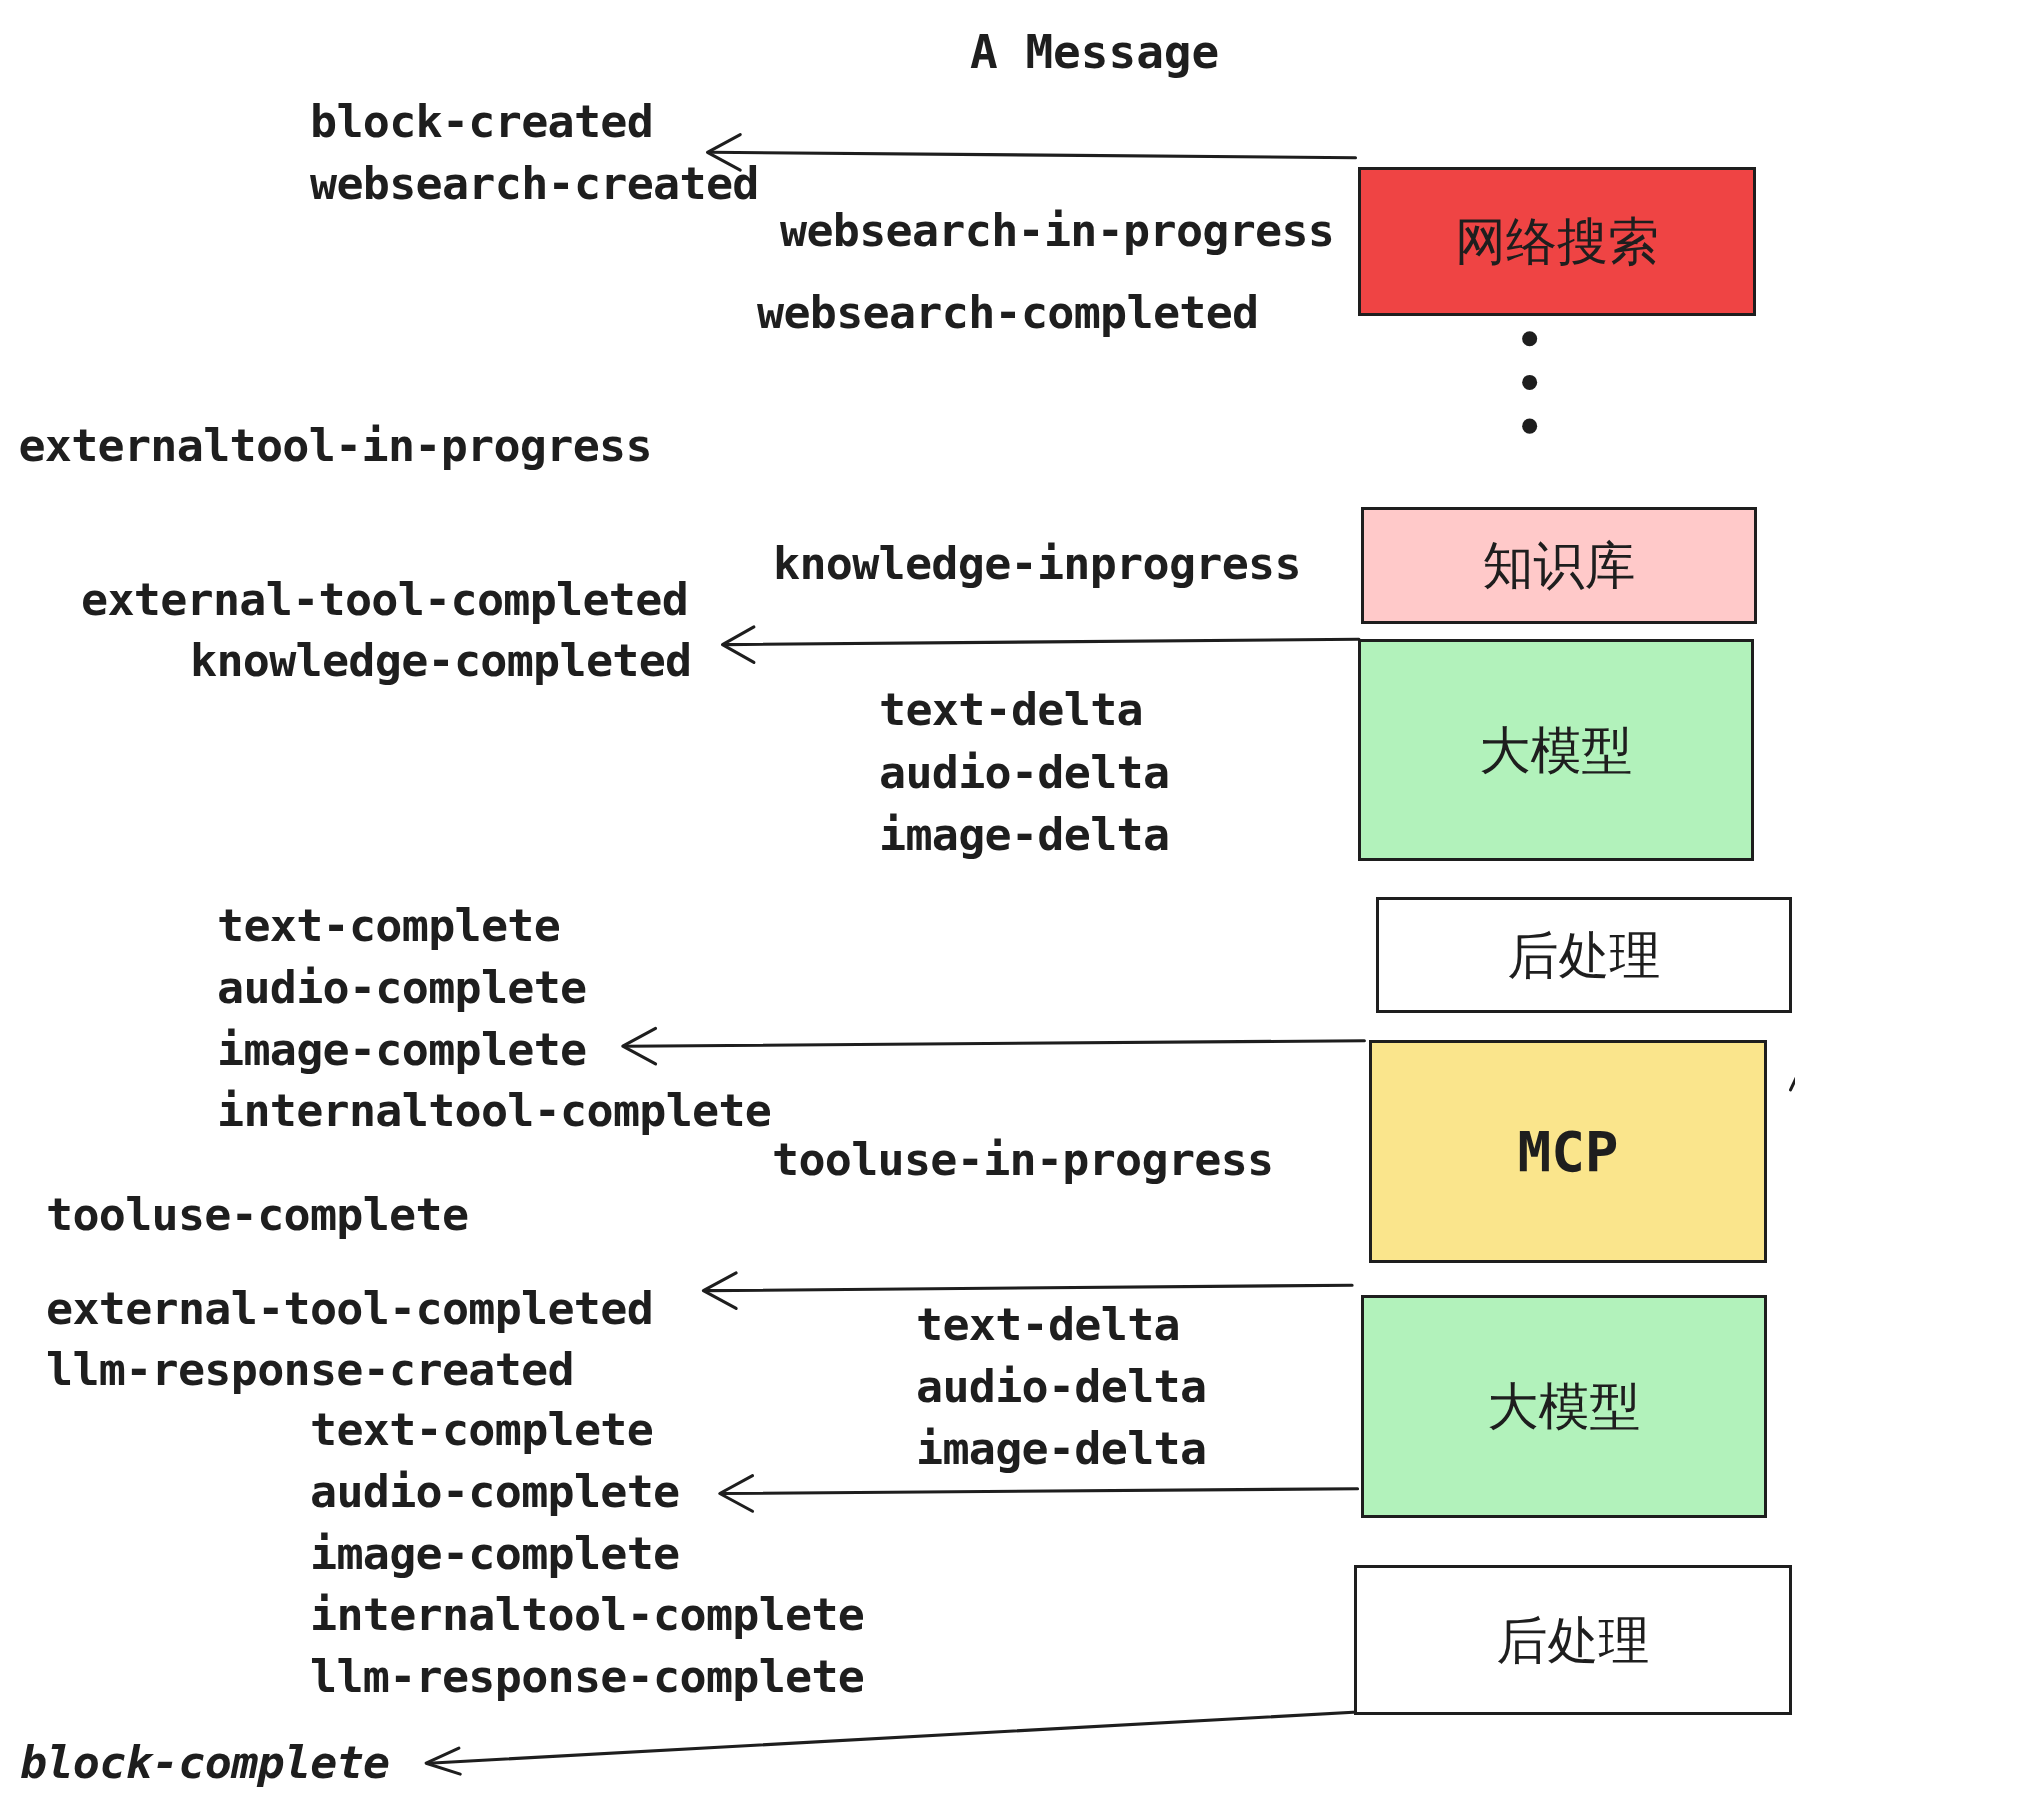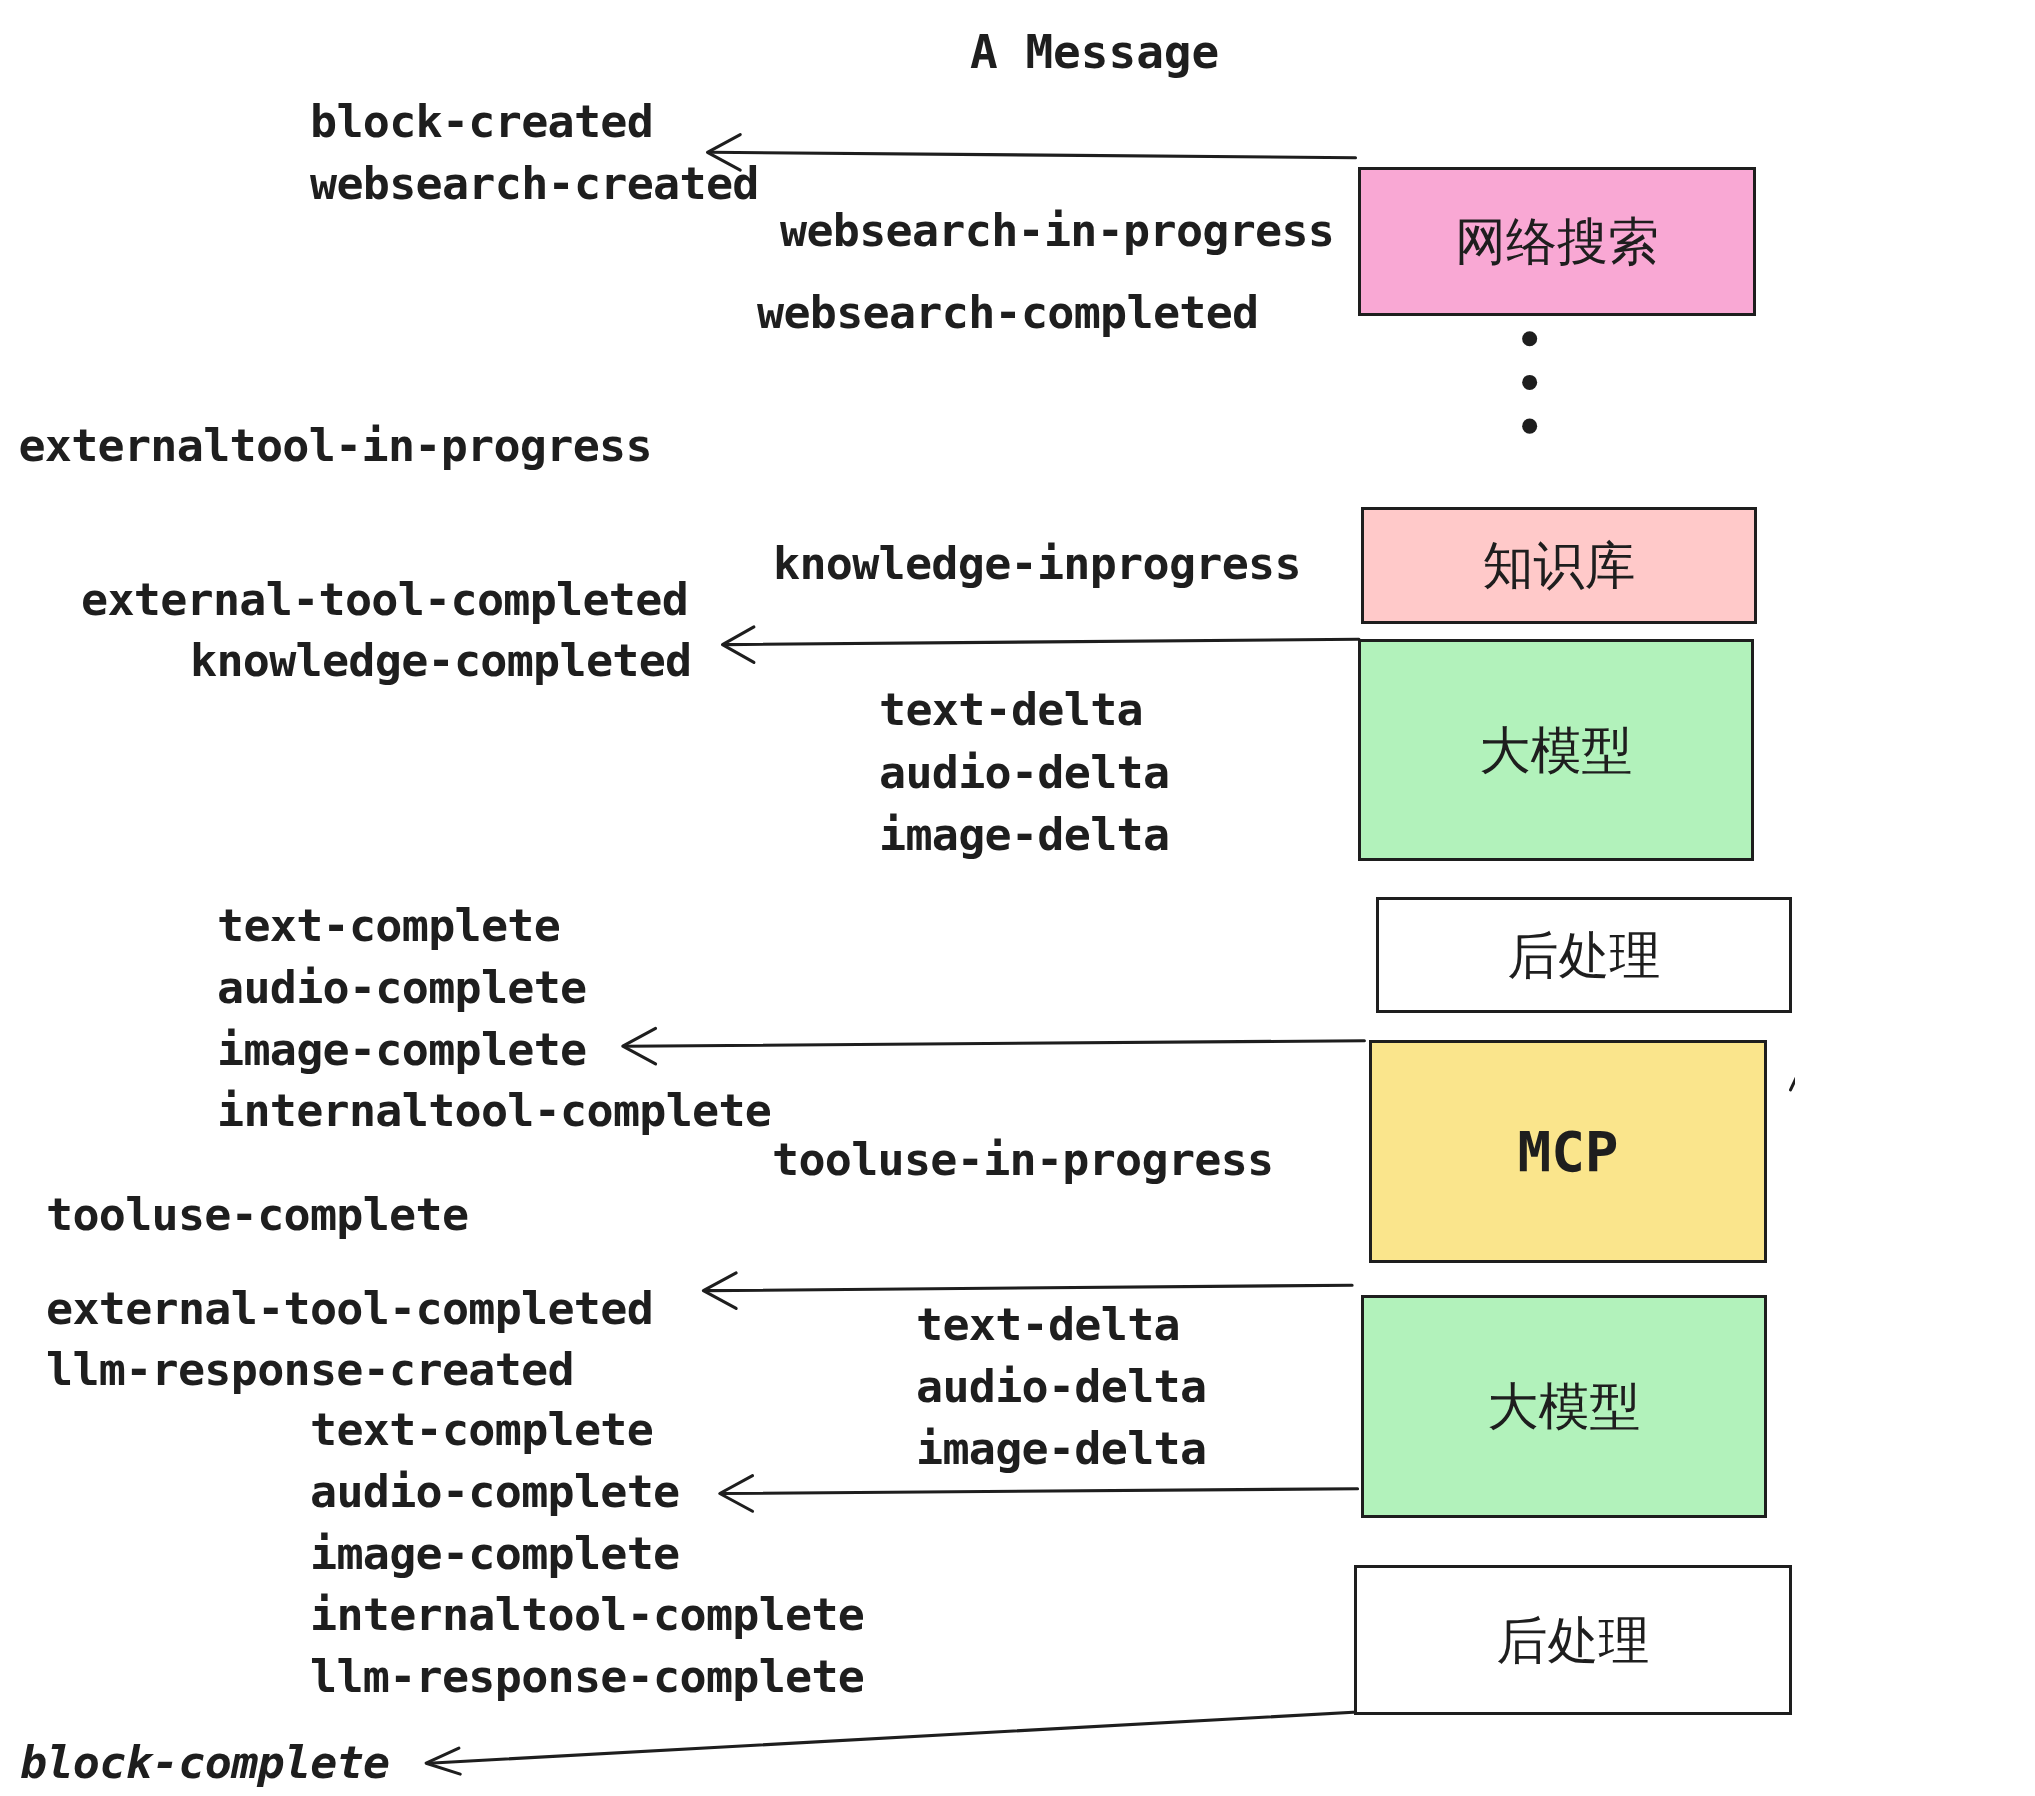--- a/index.html
+++ b/index.html
@@ -118,21 +118,21 @@
   <div class="ev" style="left:310px;top:1404px;">text-complete</div>
   <div class="ev" style="left:310px;top:1466px;">audio-complete</div>
   <div class="ev" style="left:916px;top:1299px;">text-delta</div>
   <div class="ev" style="left:916px;top:1361px;">audio-delta</div>
   <div class="ev" style="left:916px;top:1423px;">image-delta</div>
   <div class="ev" style="left:310px;top:1528px;">image-complete</div>
   <div class="ev" style="left:310px;top:1589px;">internaltool-complete</div>
   <div class="ev" style="left:310px;top:1651px;">llm-response-complete</div>
   <div class="ev" style="left:20px;top:1737px;font-style:italic;">block-complete</div>
 
-  <div class="box" style="left: 1358px; top: 167px; width: 398px; height: 149px; background: #f9a8d4;">
+  <div class="box" style="left: 1358px; top: 167px; width: 398px; height: 149px; background: #ef4444;">
     <span class="cn">网络搜索</span>
   </div>
   <div class="box" style="left: 1361px; top: 507px; width: 396px; height: 117px; background: rgb(255, 201, 201);">
     <span class="cn">知识库</span>
   </div>
   <div class="box" style="left: 1358px; top: 639px; width: 396px; height: 222px; background: rgb(178, 242, 187);">
     <span class="cn">大模型</span>
   </div>
   <div class="box" style="left: 1376px; top: 897px; width: 416px; height: 116px; background: rgb(255, 255, 255);">
     <span class="cn">后处理</span>

